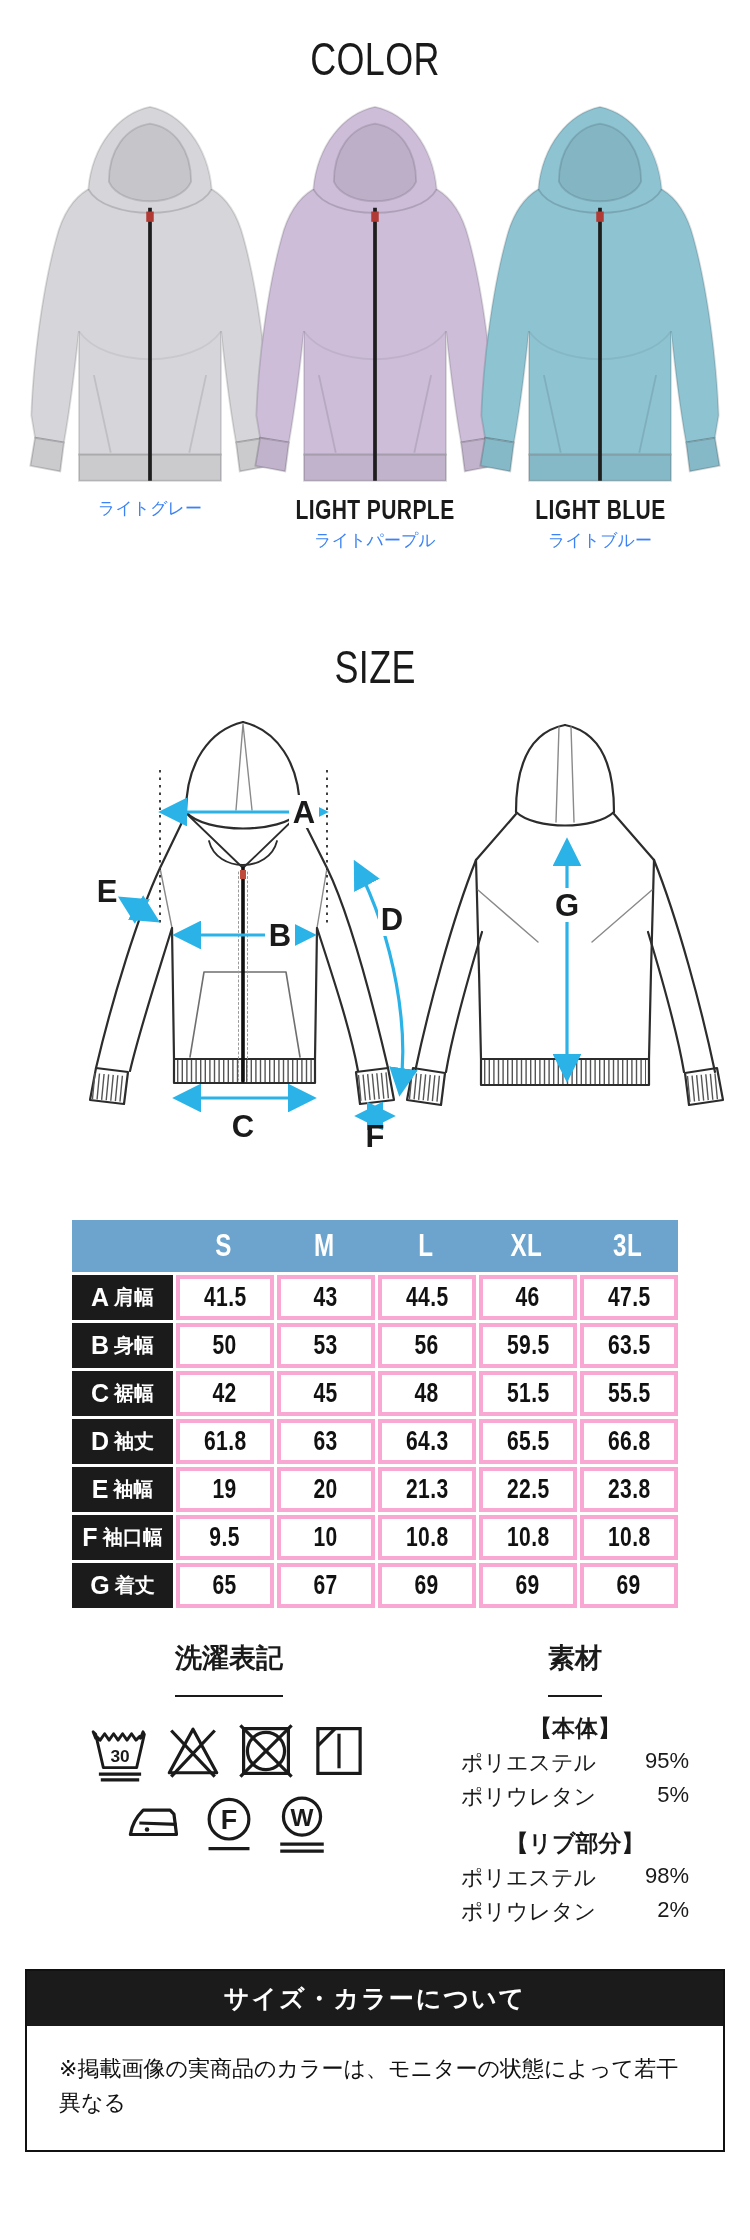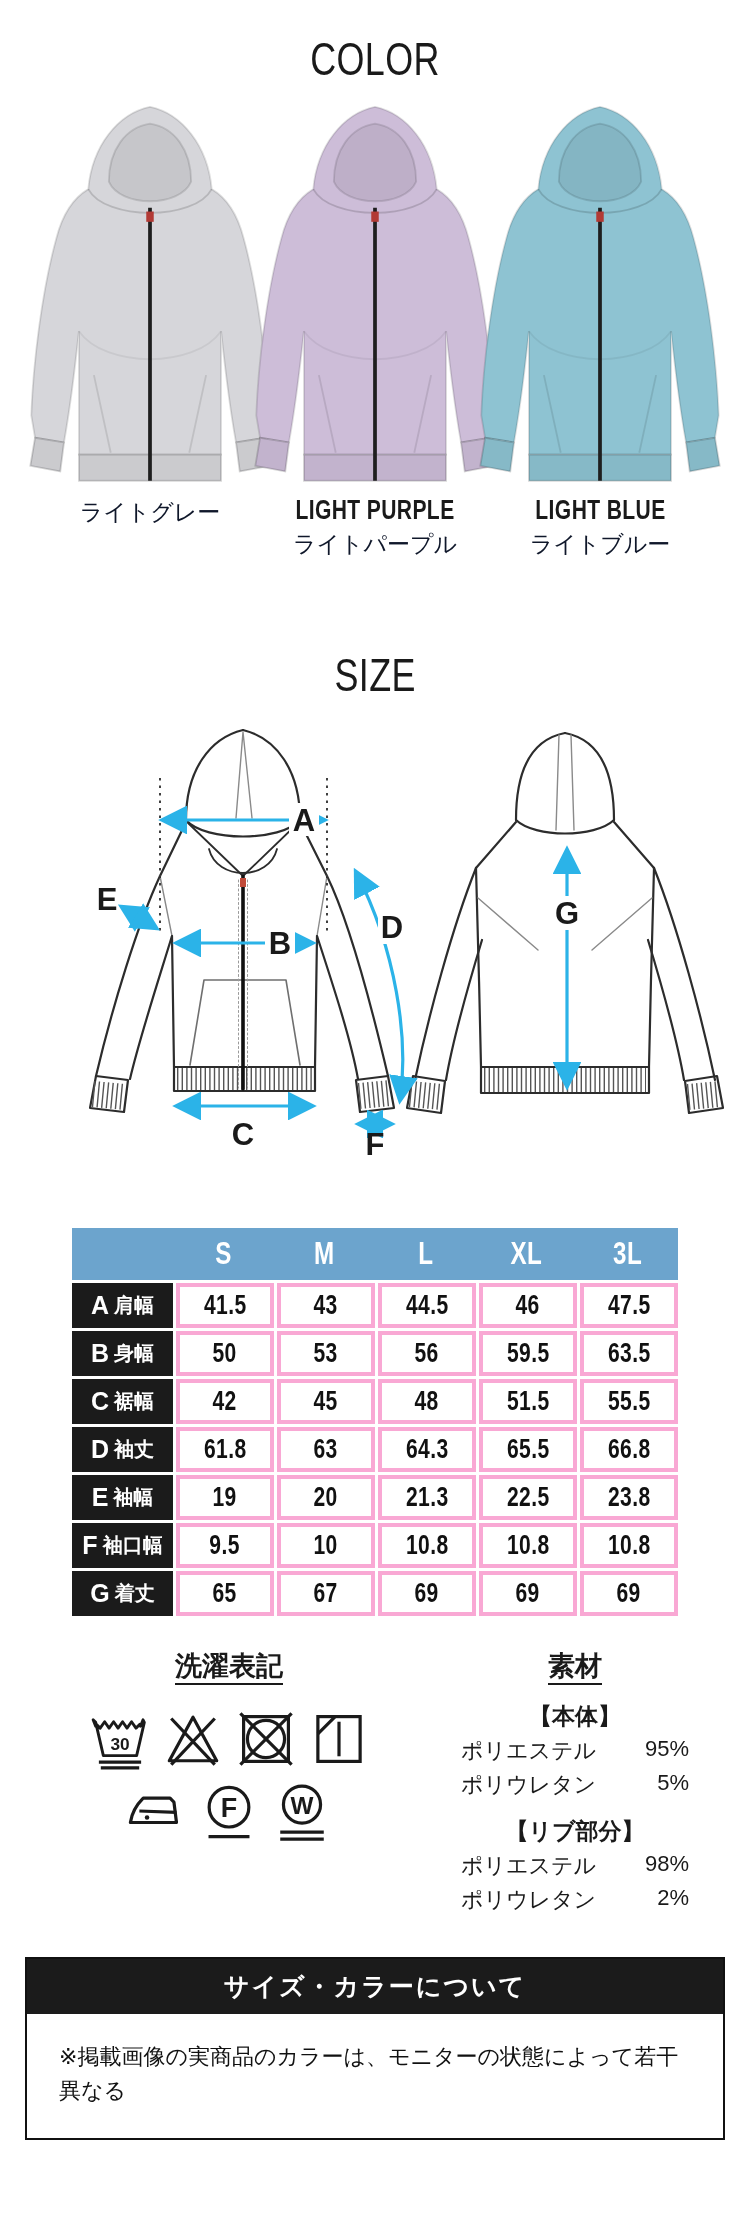--- a/index.html
+++ b/index.html
@@ -6,38 +6,38 @@
   body{width:750px;font-family:"Liberation Sans","DejaVu Sans",sans-serif;color:#1a1a1a;}
   .cond{display:inline-block;transform:scaleX(.78);transform-origin:center;letter-spacing:.5px;white-space:nowrap;}
   .section-title{text-align:center;font-size:46px;font-weight:normal;color:#1a1a1a;line-height:1;}
   .color-title{padding-top:36px;}
   .hoodies{display:flex;justify-content:center;margin-top:8px;height:402px;}
   .hoodie-col{width:225px;display:flex;justify-content:center;align-items:flex-start;}
   .hoodie-col svg{width:250px;height:402px;flex:none;}
   .color-names{display:flex;justify-content:center;margin-top:2px;}
   .cname{width:225px;text-align:center;}
   .cname .en{font-size:27px;font-weight:bold;line-height:1.2;}
-  .cname .ja{font-size:23px;margin-top:3px;color:#0f172a;}
+  .cname .ja{font-size:17px;margin-top:3px;color:#3b82f6;}
   .size-title{margin-top:92px;}
   .diagram-wrap{margin-top:10px;}
   
   .size-table{width:606px;margin:66px auto 0;}
   .st-header{display:flex;background:#6ca4cd;height:52px;}
   .st-corner{width:101px;}
   .st-col{flex:1;color:#fff;display:flex;align-items:center;justify-content:center;font-size:31px;font-weight:bold;}
   .st-grid{display:grid;grid-template-columns:101px repeat(5,1fr);gap:3px;margin-top:3px;}
   .st-label{background:#1b1b1b;color:#fff;height:45px;display:flex;align-items:center;justify-content:center;gap:5px;}
   .st-label .k{font-size:25px;font-weight:bold;}
   .st-label .n{font-size:20px;font-weight:bold;}
   .st-cell{background:#fff;border:4px solid #f9a8d4;display:flex;align-items:center;justify-content:center;font-size:27px;font-weight:bold;color:#111;}
   
   .caremat{display:flex;margin-top:34px;}
   .care{flex:0 0 400px;padding-left:58px;box-sizing:border-box;text-align:center;}
   .material{flex:1;text-align:center;}
-  .sub-title{display:inline-block;font-size:27px;font-weight:bold;padding-bottom:0;border-bottom:2px solid #1a1a1a;line-height:1.2;}
+  .sub-title{display:inline-block;font-size:27px;font-weight:bold;padding-bottom:20px;border-bottom:2px solid #1a1a1a;line-height:1.2;}
   .care-rows{margin-top:22px;}
   .care-row{display:flex;justify-content:center;gap:9px;margin-bottom:8px;}
   .care-row svg{width:64px;height:64px;}
   .mat-group{margin-top:16px;}
   .mat-head{font-size:23px;font-weight:bold;}
   .mat-row{display:flex;justify-content:space-between;width:228px;margin:4px auto 0;font-size:22px;}
   
   .notice{margin:42px 25px 0;border:2px solid #111;}
   .notice-bar{background:#1b1b1b;color:#fff;text-align:center;font-size:25px;font-weight:bold;padding:11px 0;letter-spacing:2px;}
   .notice-body{padding:26px 32px 30px;font-size:22px;line-height:1.56;color:#111;}

